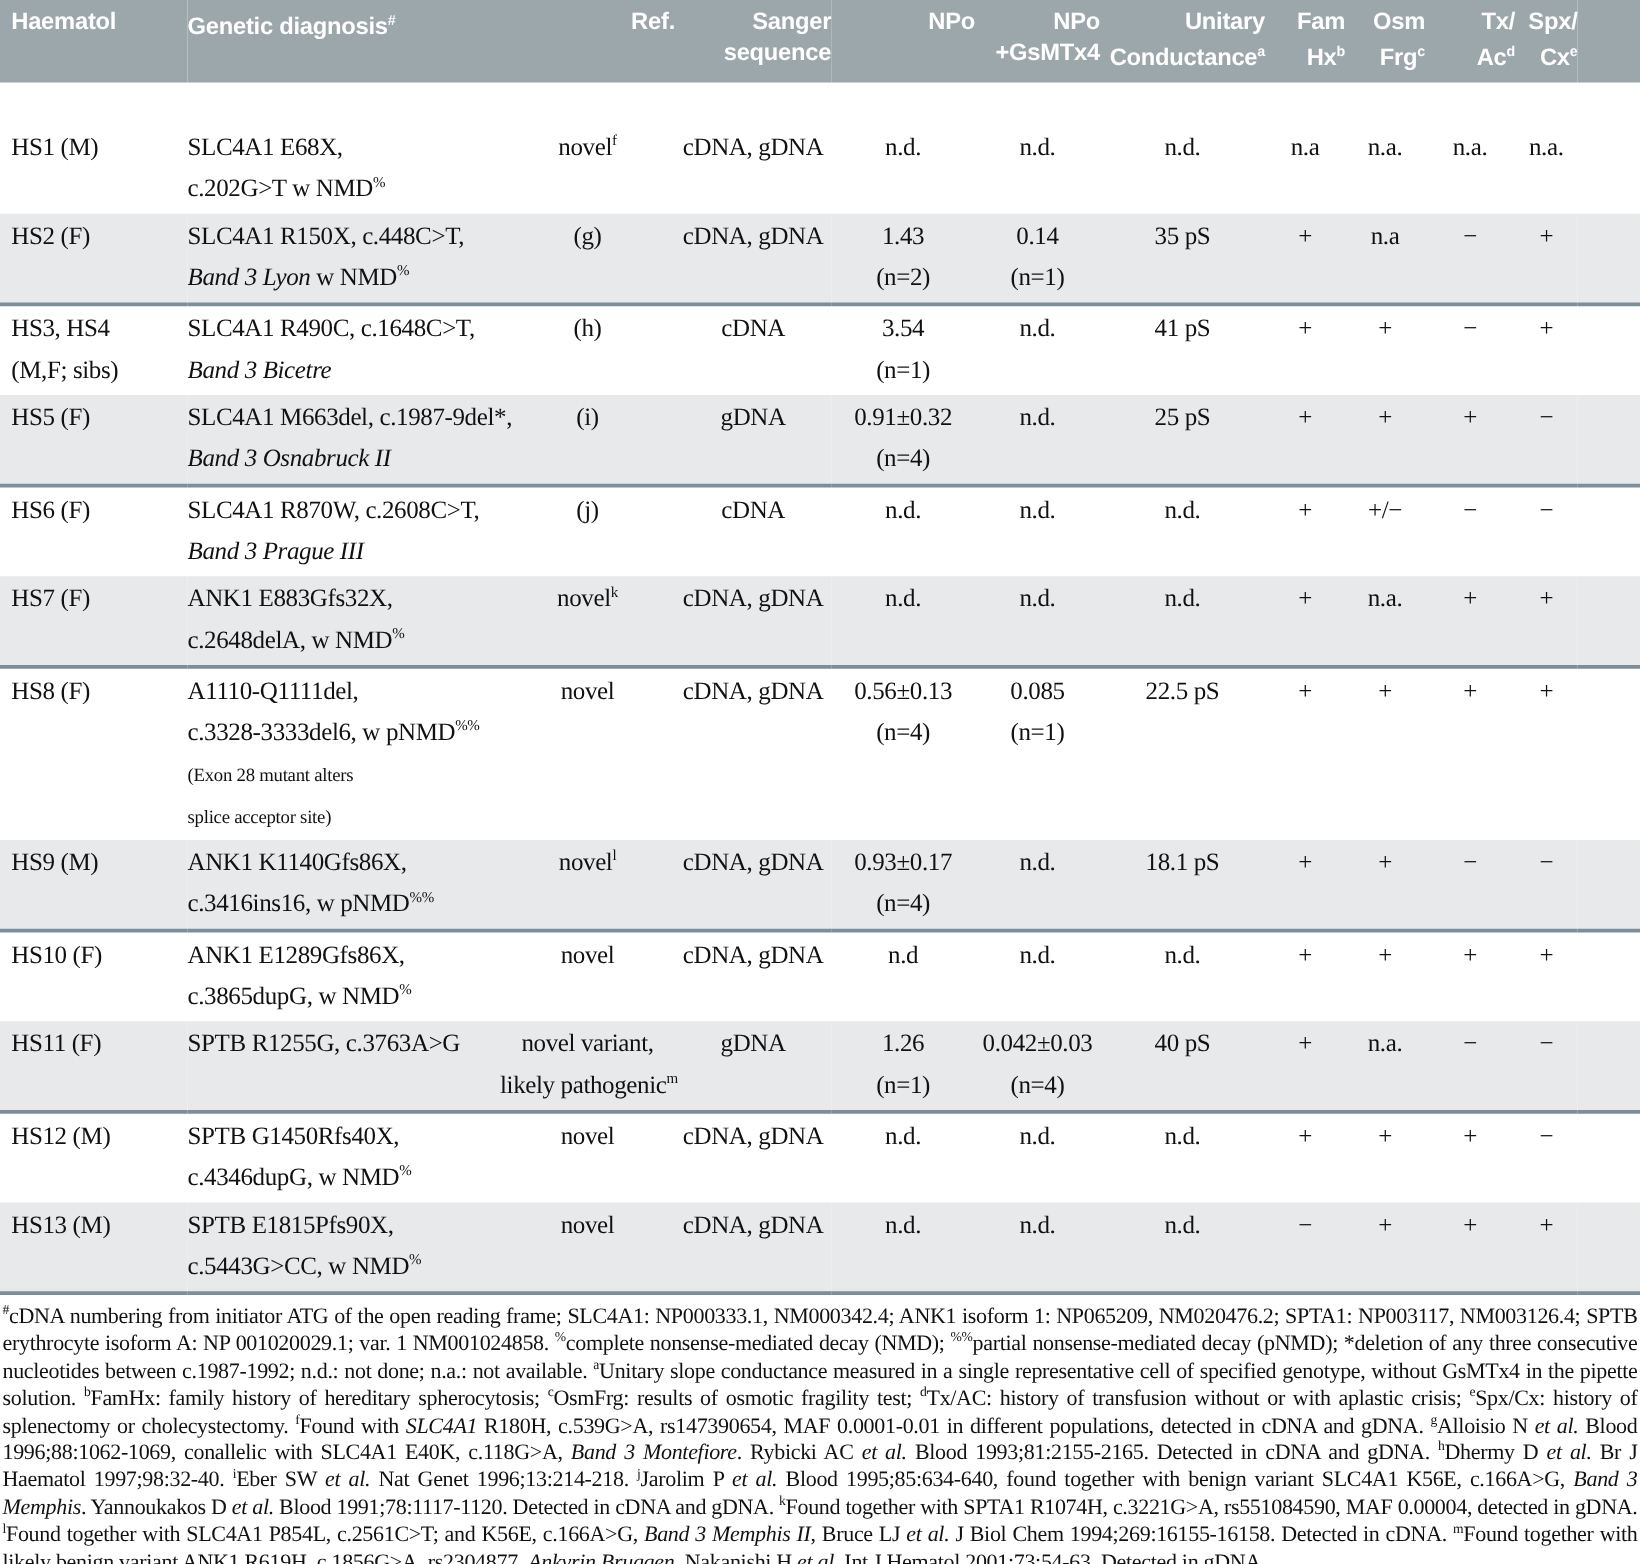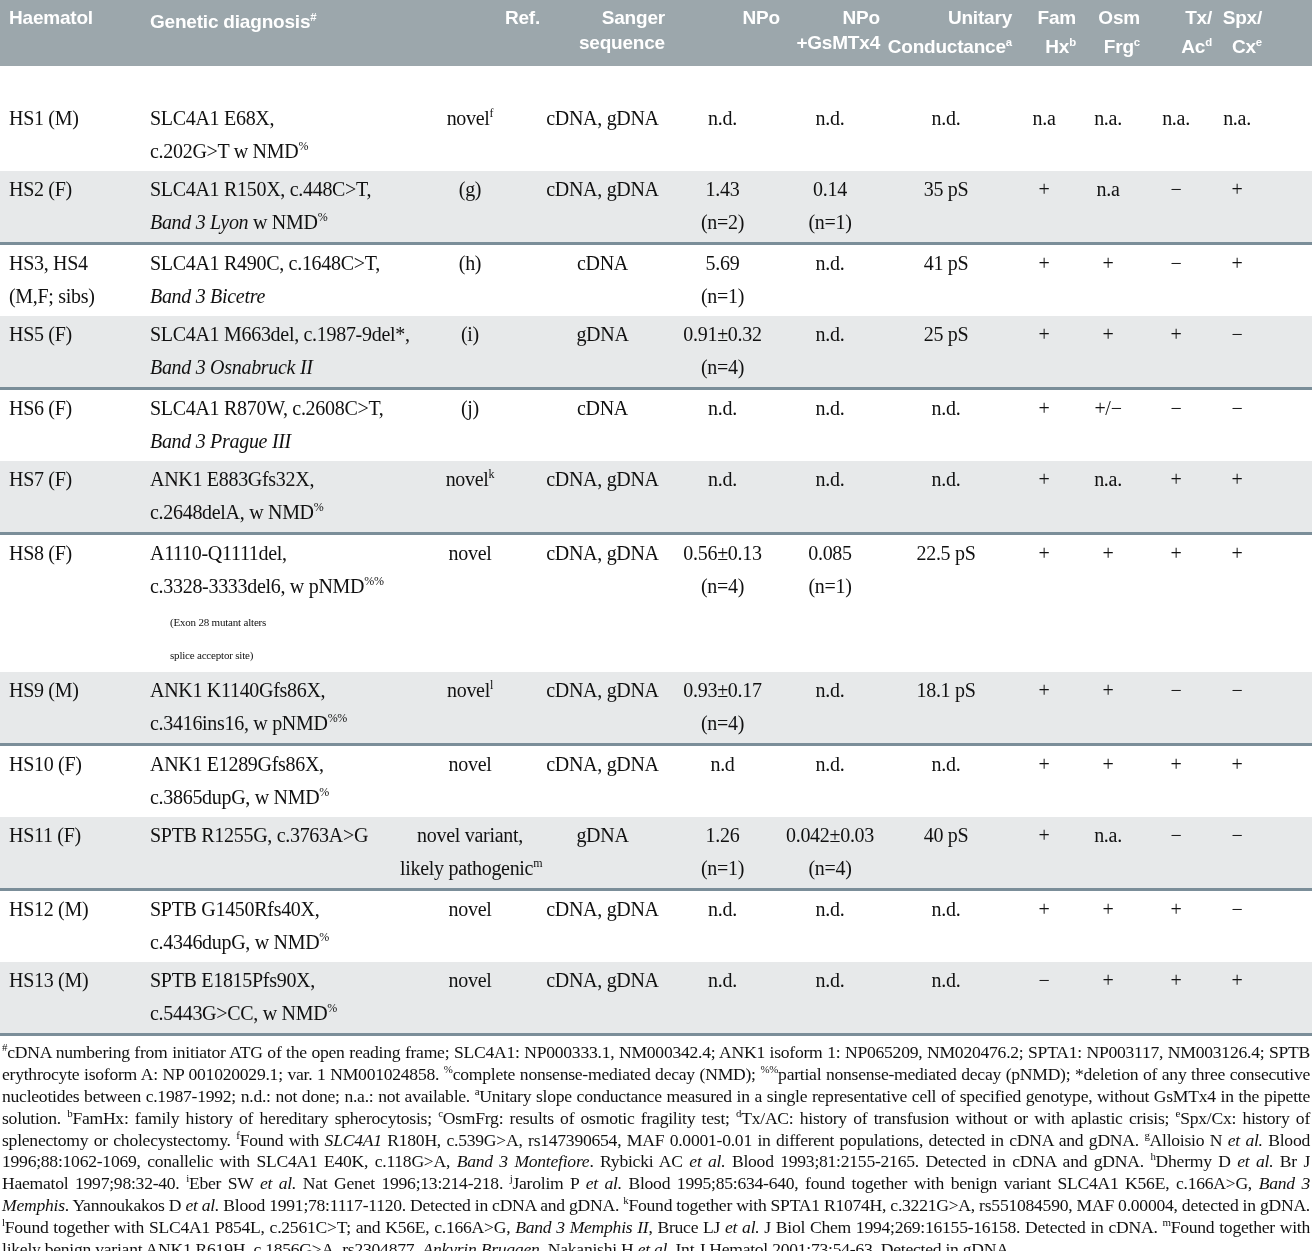--- a/index.html
+++ b/index.html
@@ -18,21 +18,21 @@
   tbody td{
     font-family:"Liberation Serif",serif;font-size:20px;line-height:33px;
     letter-spacing:-0.3px;vertical-align:top;text-align:center;
     padding:2px 0 3px 0;white-space:nowrap;
   }
   tbody td.left{text-align:left;}
   tbody td.pad{padding-left:9px;}
   tr.shaded td{background:#e7e9ea;border-bottom:3px solid #7b8e99;}
   tr.first td{padding-top:36px;}
   .it{font-style:italic;}
-  .sm{font-size:11px;line-height:23px;letter-spacing:-0.2px;margin-left:20px;}
+  .sm{font-size:15px;line-height:23px;letter-spacing:-0.2px;}
   tbody sup{font-size:60%;line-height:0;}
   .footnotes{
     font-family:"Liberation Serif",serif;font-size:17.6px;line-height:21.8px;
     letter-spacing:-0.25px;text-align:justify;padding:6px 2px 0 2px;
   }
   .footnotes sup{font-size:62%;line-height:0;}
 </style>
 </head>
 <body>
 
@@ -183,21 +183,21 @@
             <div>SLC4A1 R490C, c.1648C&gt;T,</div>
             <div><span class="it">Band 3 Bicetre</span></div>
           </td>
           <td>
             <div>(h)</div>
           </td>
           <td>
             <div>cDNA</div>
           </td>
           <td>
-            <div>5.69</div>
+            <div>3.54</div>
             <div>(n=1)</div>
           </td>
           <td>
             <div>n.d.</div>
           </td>
           <td>
             <div>41 pS</div>
           </td>
           <td>
             <div>+</div>

